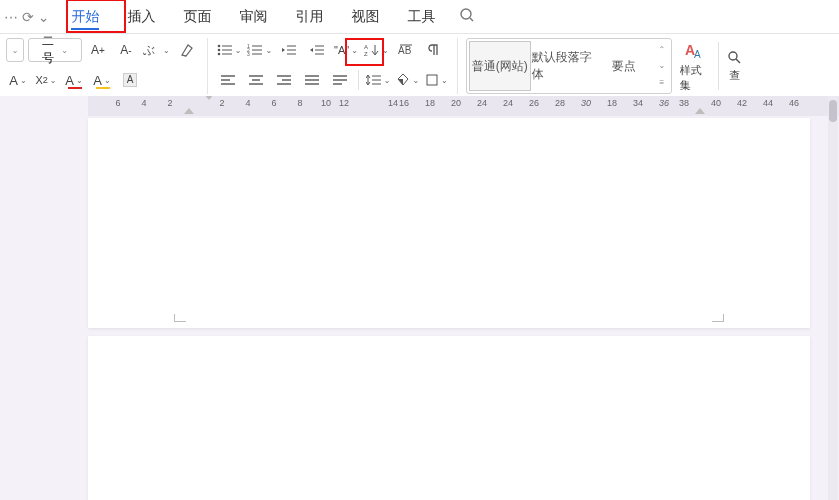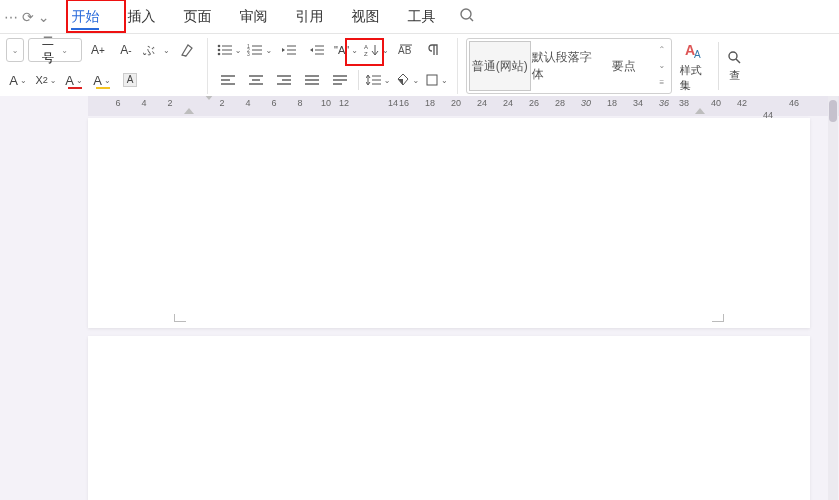--- a/index.html
+++ b/index.html
@@ -328,21 +328,21 @@
       <span class="tick" style="left: 420px;">24</span>
       <span class="tick" style="left: 446px;">26</span>
       <span class="tick" style="left: 472px;">28</span>
       <span class="tick" style="left: 498px; font-style: italic;">30</span>
       <span class="tick" style="left: 524px;">18</span>
       <span class="tick" style="left: 550px;">34</span>
       <span class="tick" style="left: 576px; font-style: italic;">36</span>
       <span class="tick" style="left: 596px;">38</span>
       <span class="tick" style="left: 628px;">40</span>
       <span class="tick" style="left: 654px;">42</span>
-      <span class="tick" style="left: 680px; margin-top: 12px;">44</span>
+      <span class="tick" style="left: 680px;">44</span>
       <span class="tick" style="left: 706px;">46</span>
     </div>
   <div class="page">
     <div class="pgmark bl" style="bottom:6px;left:86px;"></div>
     <div class="pgmark br" style="bottom:6px;right:86px;"></div>
   </div>
   <div class="page2"></div>
 </div>
 
 <div class="scrollbar-v">

